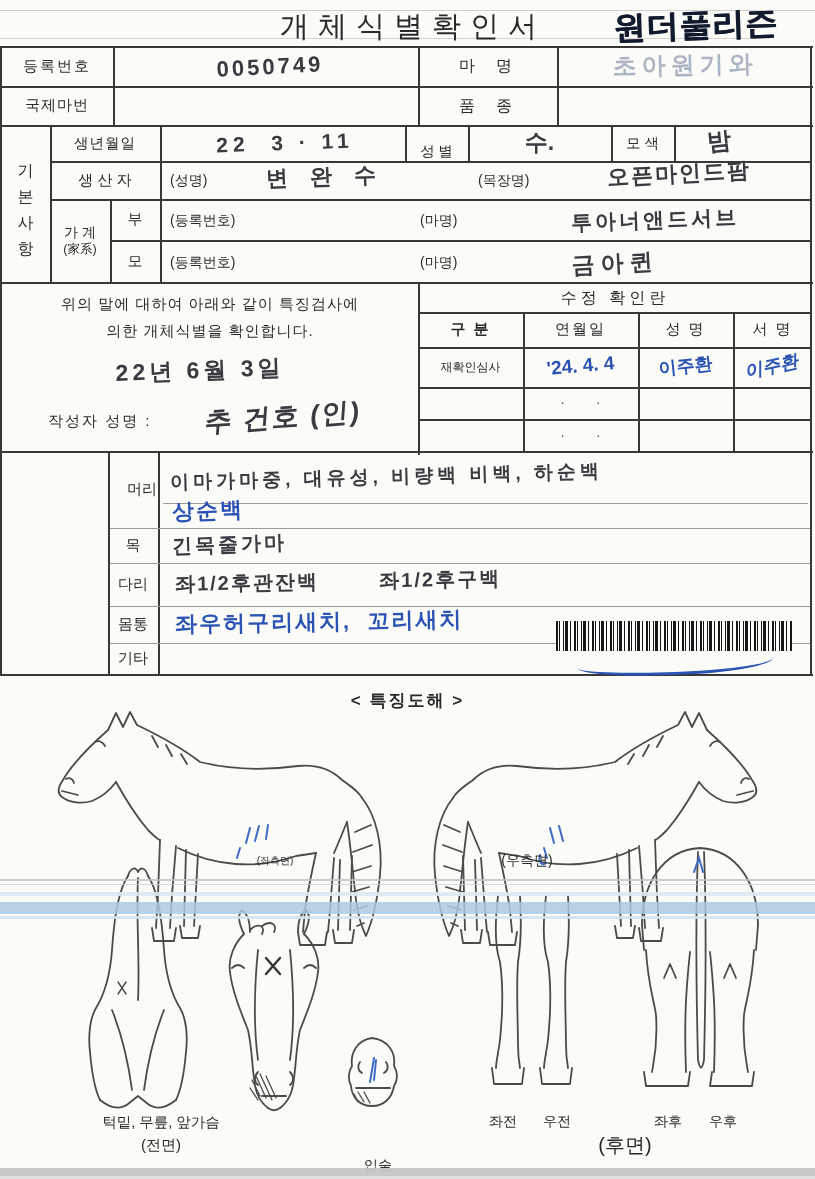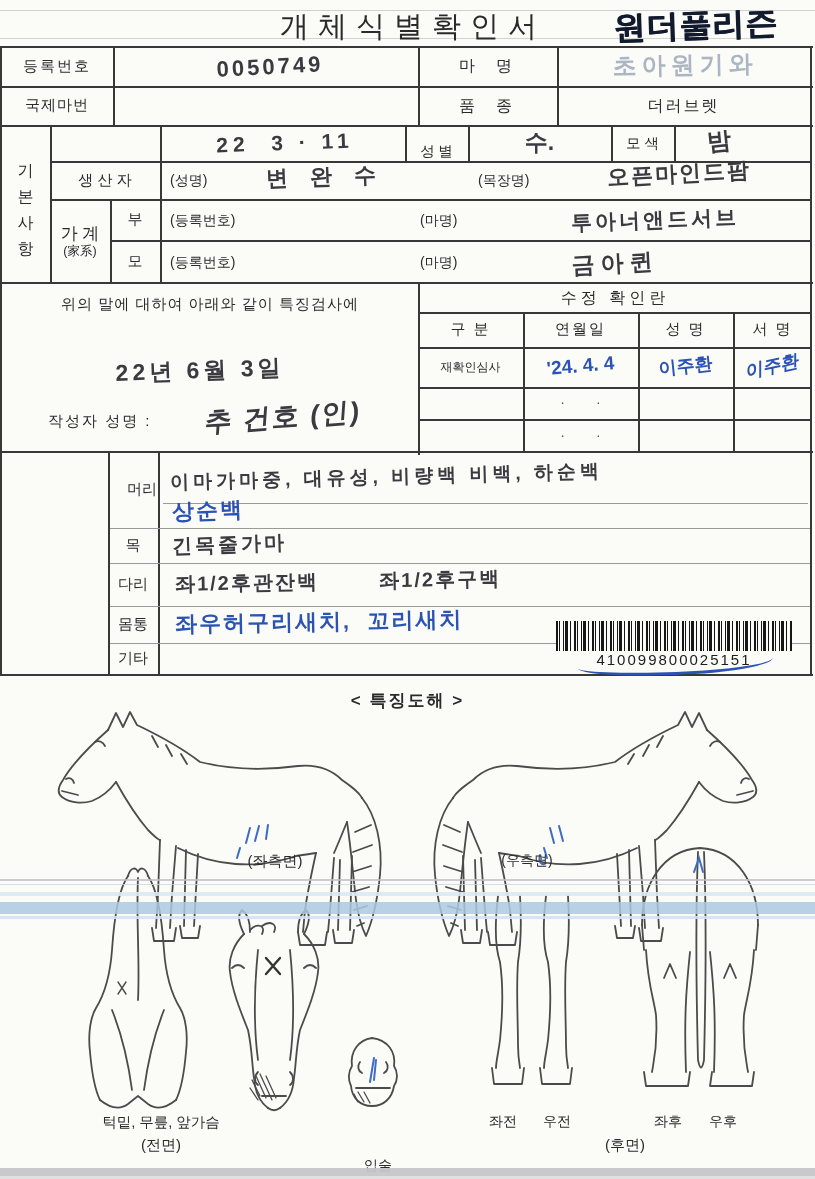--- a/index.html
+++ b/index.html
@@ -27,53 +27,54 @@
 
   <div class="t c txt" style="left:243px;top:6px;width:340px;height:40px;font-size:29px;font-weight:400;letter-spacing:9px;">개체식별확인서</div>
   <div class="t c txt marker" style="left:578px;top:3px;width:235px;height:44px;font-size:32px;letter-spacing:1px;transform:rotate(-2deg);">원더풀리즌</div>
 
   <div class="t c txt" style="left:1px;top:46px;width:112px;height:40px;font-size:15px;letter-spacing:2px;">등록번호</div>
   <div class="t c txt hw" style="left:140px;top:49px;width:260px;height:36px;font-size:22px;letter-spacing:3px;transform:rotate(-3deg);">0050749</div>
   <div class="t c txt pre" style="left:418px;top:46px;width:139px;height:40px;font-size:16px;letter-spacing:4px;">마  명</div>
   <div class="t c txt faint pre" style="left:560px;top:44px;width:250px;height:42px;font-size:24px;letter-spacing:5px;transform:rotate(-1deg);">초아원기와</div>
   <div class="t c txt" style="left:1px;top:86px;width:112px;height:39px;font-size:15px;letter-spacing:1px;">국제마번</div>
   <div class="t c txt pre" style="left:418px;top:86px;width:139px;height:39px;font-size:16px;letter-spacing:4px;">품  종</div>
-  <div class="t c txt" style="left:557px;top:86px;width:253px;height:39px;font-size:16px;letter-spacing:2px;">더러브렛</div>
 
   <div class="t c txt vert" style="left:1px;top:125px;width:49px;height:157px;font-size:16px;letter-spacing:10px;">기본사항</div>
+  <div class="t c txt" style="left:50px;top:125px;width:110px;height:36px;font-size:14.5px;letter-spacing:1px;">생년월일</div>
   <div class="t c txt hw pre" style="left:175px;top:126px;width:220px;height:34px;font-size:21px;letter-spacing:5px;transform:rotate(-2deg);">22  3 · 11</div>
   <div class="t c txt pre" style="left:405px;top:125px;width:63px;height:52px;font-size:14.5px;font-family:Liberation Serif, serif;">성 별</div>
   <div class="t c txt hw" style="left:468px;top:122px;width:143px;height:40px;font-size:23px;">수.</div>
   <div class="t c txt pre" style="left:611px;top:125px;width:63px;height:36px;font-size:14.5px;">모 색</div>
   <div class="t c txt hw" style="left:674px;top:120px;width:90px;height:42px;font-size:24px;transform:rotate(-6deg);">밤</div>
   <div class="t c txt pre" style="left:50px;top:161px;width:110px;height:38px;font-size:15px;">생 산 자</div>
   <div class="t txt" style="left:170px;top:172px;font-size:14px;">(성명)</div>
   <div class="t c txt hw" style="left:245px;top:158px;width:160px;height:38px;font-size:22px;letter-spacing:8px;transform:rotate(-2deg);">변 완 수</div>
   <div class="t txt" style="left:478px;top:172px;font-size:14px;">(목장명)</div>
   <div class="t c txt hw" style="left:545px;top:154px;width:268px;height:40px;font-size:22px;letter-spacing:2px;transform:rotate(-3deg);">오픈마인드팜</div>
   <div class="t col txt" style="left:50px;top:199px;width:60px;height:84px;">
-    <span class="pre" style="font-size:17px;">가 계</span>
+    <span class="pre" style="font-size:14px;">가 계</span>
     <span style="font-size:12.5px;">(家系)</span>
   </div>
   <div class="t c txt" style="left:110px;top:199px;width:50px;height:41px;font-size:15px;">부</div>
   <div class="t txt" style="left:170px;top:212px;font-size:14px;">(등록번호)</div>
   <div class="t txt" style="left:420px;top:212px;font-size:14px;">(마명)</div>
   <div class="t c txt hw" style="left:530px;top:200px;width:250px;height:40px;font-size:21px;letter-spacing:3px;transform:rotate(-2deg);">투아너앤드서브</div>
   <div class="t c txt" style="left:110px;top:240px;width:50px;height:42px;font-size:15px;">모</div>
   <div class="t txt" style="left:170px;top:254px;font-size:14px;">(등록번호)</div>
   <div class="t txt" style="left:420px;top:254px;font-size:14px;">(마명)</div>
   <div class="t c txt hw" style="left:525px;top:243px;width:180px;height:40px;font-size:23px;letter-spacing:6px;transform:rotate(-3deg);">금아퀸</div>
 
   <div class="t c txt" style="left:8px;top:293px;width:404px;height:22px;font-size:15px;letter-spacing:1px;">위의 말에 대하여 아래와 같이 특징검사에</div>
+  <div class="t c txt" style="left:8px;top:320px;width:404px;height:22px;font-size:15px;letter-spacing:1px;">의한 개체식별을 확인합니다.</div>
   <div class="t c txt hw" style="left:80px;top:350px;width:240px;height:40px;font-size:23px;letter-spacing:4px;transform:rotate(-2deg);">22년 6월 3일</div>
   <div class="t txt" style="left:48px;top:412px;font-size:15px;letter-spacing:2px;">작성자 성명 :</div>
   <div class="t c txt hw" style="left:168px;top:392px;width:230px;height:52px;font-size:27px;letter-spacing:2px;transform:rotate(-4deg) skewX(-8deg);">추 건호 (인)</div>
 
   <div class="t c txt" style="left:418px;top:284px;width:394px;height:28px;font-size:16px;letter-spacing:4px;">수정 확인란</div>
-  <div class="t c txt pre" style="left:418px;top:312px;width:105px;height:35px;font-size:15px;letter-spacing:2px;">구 분</div>
+  <div class="t c txt pre" style="left:418px;top:312px;width:105px;height:35px;font-size:15px;letter-spacing:2px;font-weight:bold;">구 분</div>
   <div class="t c txt pre" style="left:523px;top:312px;width:115px;height:35px;font-size:15px;letter-spacing:2px;">연월일</div>
   <div class="t c txt pre" style="left:638px;top:312px;width:95px;height:35px;font-size:15px;letter-spacing:2px;">성 명</div>
   <div class="t c txt pre" style="left:733px;top:312px;width:79px;height:35px;font-size:15px;letter-spacing:2px;">서 명</div>
   <div class="t c txt" style="left:418px;top:347px;width:105px;height:40px;font-size:12px;">재확인심사</div>
   <div class="t c txt hwb" style="left:523px;top:344px;width:115px;height:44px;font-size:19px;transform:rotate(-5deg);">'24. 4. 4</div>
   <div class="t c txt hwb" style="left:638px;top:345px;width:95px;height:42px;font-size:18px;transform:rotate(-6deg);">이주환</div>
   <div class="t c txt hwb" style="left:733px;top:344px;width:79px;height:44px;font-size:18px;transform:rotate(-12deg) skewX(-12deg);">이주환</div>
   <div class="t c txt pre" style="left:523px;top:387px;width:115px;height:32px;font-size:14px;color:#555;">·        ·</div>
   <div class="t c txt pre" style="left:523px;top:419px;width:115px;height:34px;font-size:14px;color:#555;">·        ·</div>
 
@@ -82,21 +83,20 @@
   <div class="t txt hwb" style="left:172px;top:497px;font-size:22px;letter-spacing:2px;transform:rotate(-2deg);">상순백</div>
   <div class="t c txt" style="left:108px;top:528px;width:50px;height:35px;font-size:15px;">목</div>
   <div class="t txt hw" style="left:172px;top:532px;font-size:20px;letter-spacing:3px;transform:rotate(-2deg);">긴목줄가마</div>
   <div class="t c txt" style="left:108px;top:563px;width:50px;height:43px;font-size:15px;">다리</div>
   <div class="t txt hw pre" style="left:175px;top:569px;font-size:20px;letter-spacing:2px;transform:rotate(-1deg);">좌1/2후관잔백        좌1/2후구백</div>
   <div class="t c txt" style="left:108px;top:606px;width:50px;height:37px;font-size:15px;">몸통</div>
   <div class="t txt hwb pre" style="left:175px;top:608px;font-size:22px;letter-spacing:2px;transform:rotate(-1deg);">좌우허구리새치,  꼬리새치</div>
   <div class="t c txt" style="left:108px;top:643px;width:50px;height:31px;font-size:15px;">기타</div>
 
   <div class="barcode" style="left:556px;top:621px;width:236px;height:30px;"></div>
-  <div class="t c txt" style="left:556px;top:651px;width:236px;height:18px;font-size:15px;letter-spacing:2px;color:#1d1d1d;">410099800025151</div>
   <div class="swoosh" style="left:578px;top:658px;width:195px;height:14px;"></div>
 
   <div class="t c txt" style="left:325px;top:689px;width:165px;height:24px;font-size:17px;font-weight:700;letter-spacing:2px;">&lt; 특징도해 &gt;</div>
 
   <svg width="815" height="479" viewBox="0 0 815 479">
     <g stroke="#4b4b4b" stroke-width="1.8" fill="none" stroke-linecap="round" stroke-linejoin="round">
 
       <g id="horseL">
         <path d="M108,30 L116,13 L123,27 L130,12 L137,25 C160,36 182,48 200,62 C232,70 268,70 298,66 C318,64 332,70 342,80 C352,87 359,92 362,98"></path>
         <path d="M108,30 C90,46 72,64 63,80 C58,87 57,93 62,97 C70,103 82,104 92,101 C102,97 110,90 116,82"></path>
@@ -172,30 +172,30 @@
     </g>
 
     <g stroke="#3e6cc4" stroke-width="2" fill="none" stroke-linecap="round">
       <path d="M250,128 L246,143 M259,126 L255,141 M268,125 L266,139 M240,148 L237,158"></path>
       <path d="M550,128 L554,143 M559,126 L563,141 M544,148 L547,158 M540,155 C538,162 542,166 546,163"></path>
       <path d="M694,172 L699,158 L703,172"></path>
       <path d="M374,358 L370,382 M376,360 L374,380"></path>
     </g>
   </svg>
 
-  <div class="t c txt" style="left:235px;top:851px;width:80px;height:20px;font-size:15px;">(좌측면)</div>
+  <div class="t c txt" style="left:235px;top:851px;width:80px;height:20px;font-size:10px;">(좌측면)</div>
   <div class="t c txt" style="left:487px;top:851px;width:80px;height:20px;font-size:14px;">(우측면)</div>
   <div class="t c txt" style="left:66px;top:1112px;width:190px;height:20px;font-size:14.5px;">턱밑, 무릎, 앞가슴</div>
   <div class="t c txt" style="left:66px;top:1135px;width:190px;height:20px;font-size:15px;">(전면)</div>
   <div class="t c txt" style="left:348px;top:1112px;width:60px;height:20px;font-size:14px;margin-top:44px;">입술</div>
   <div class="t c txt" style="left:480px;top:1112px;width:46px;height:20px;font-size:14px;">좌전</div>
   <div class="t c txt" style="left:534px;top:1112px;width:46px;height:20px;font-size:14px;">우전</div>
   <div class="t c txt" style="left:645px;top:1112px;width:46px;height:20px;font-size:14px;">좌후</div>
   <div class="t c txt" style="left:700px;top:1112px;width:46px;height:20px;font-size:14px;">우후</div>
-  <div class="t c txt" style="left:580px;top:1135px;width:90px;height:20px;font-size:15px;">(후면)</div>
+  <div class="t c txt" style="left:580px;top:1135px;width:90px;height:20px;font-size:20px;">(후면)</div>
 
 <div class="ln" style="left: 0px; top: 10px; width: 815px; height: 1px; background: rgb(198, 198, 198); opacity: 0.8;"></div>
     <div class="ln" style="left: 0px; top: 38px; width: 770px; height: 1px; background: rgb(194, 194, 194); opacity: 0.7;"></div>
     <div class="ln" style="left: 0px; top: 46px; width: 813px; height: 2px; background: rgb(56, 56, 56); opacity: 1;"></div>
     <div class="ln" style="left: 0px; top: 86px; width: 813px; height: 2px; background: rgb(56, 56, 56); opacity: 1;"></div>
     <div class="ln" style="left: 0px; top: 125px; width: 813px; height: 2px; background: rgb(56, 56, 56); opacity: 1;"></div>
     <div class="ln" style="left: 0px; top: 46px; width: 2px; height: 81px; background: rgb(56, 56, 56); opacity: 1;"></div>
     <div class="ln" style="left: 113px; top: 46px; width: 2px; height: 81px; background: rgb(56, 56, 56); opacity: 1;"></div>
     <div class="ln" style="left: 418px; top: 46px; width: 2px; height: 81px; background: rgb(56, 56, 56); opacity: 1;"></div>
     <div class="ln" style="left: 557px; top: 46px; width: 2px; height: 81px; background: rgb(56, 56, 56); opacity: 1;"></div>

